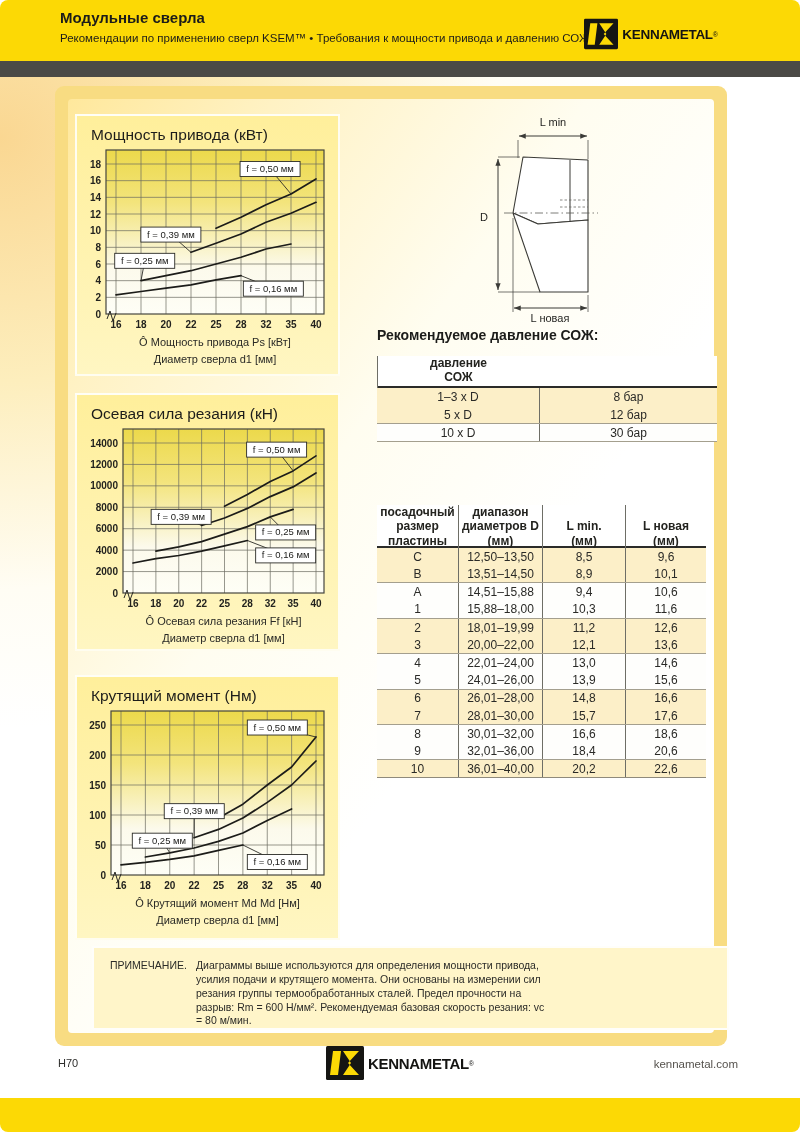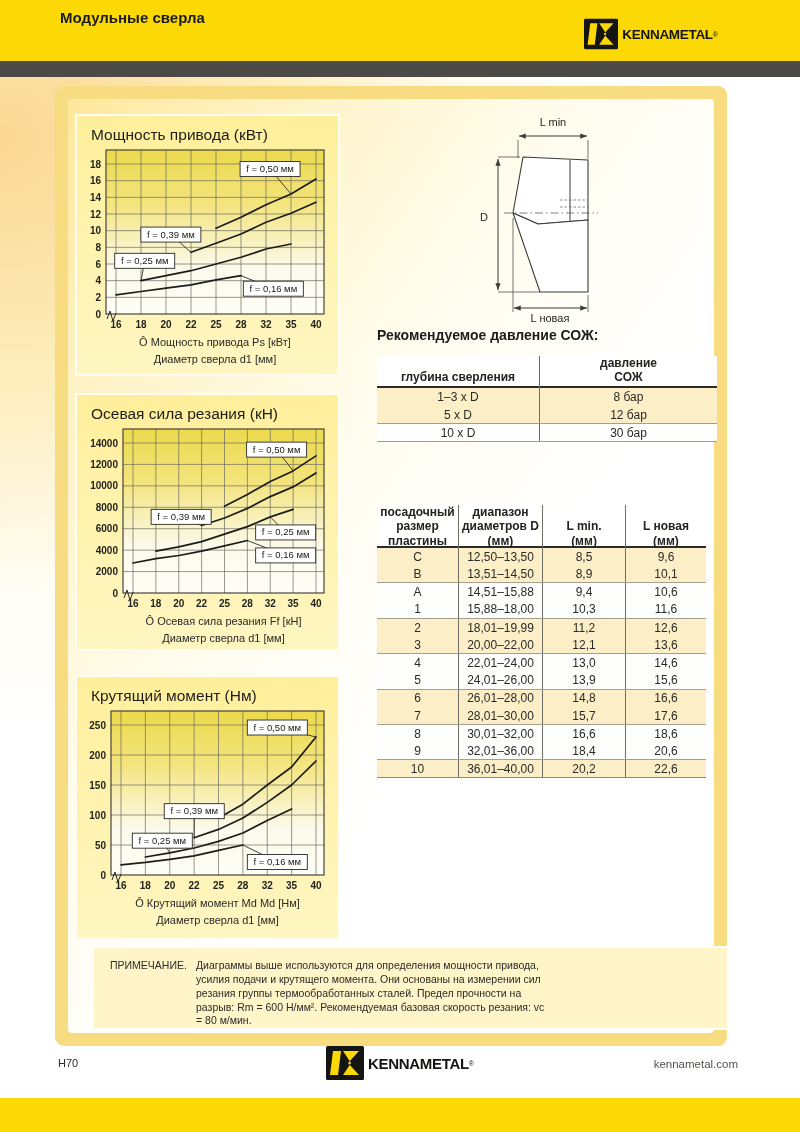--- a/index.html
+++ b/index.html
@@ -1,18 +1,18 @@
 <!DOCTYPE html>
 <html><head>
 <meta charset="utf-8">
 <style>
   * { margin:0; padding:0; box-sizing:border-box; }
   html,body { width:800px; }
   body { font-family:"Liberation Sans","DejaVu Sans",sans-serif; background:#fff; }
-  .page { position:relative; width:800px; height:1132px; overflow:hidden; background:#fff; }
+  .page { position:relative; width:800px; height:1132px; overflow:hidden; background:#fff;border-radius:8px; }
 
   
   .topbar { position:absolute; left:0; top:0; width:800px; height:61px; background:#fcd905; z-index:3; }
   .head-text { position:absolute; left:60px; top:9px; }
   .head-title { font-size:15px; font-weight:700; color:#1c1c1a; }
   .head-sub { margin-top:6px; font-size:11.5px; color:#1c1c1a; }
   .brand { position:absolute; right:82px; top:18px; display:flex; align-items:center; }
   .brand-name { font-size:13.5px; font-weight:700; letter-spacing:-0.3px; color:#141412; margin-left:4px; }
   .reg { font-size:7px; vertical-align:top; color:#141412; }
   .darkbar { position:absolute; left:0; top:61px; width:800px; height:16px; background:#4b4a46; z-index:3; }
@@ -80,20 +80,21 @@
   .foot-site { position:absolute; right:62px; top:1058px; font-size:11.5px; color:#55524d; }
 </style>
 </head>
 <body>
 
 <div class="page">
 
   <div class="topbar">
     <div class="head-text">
       <div class="head-title">Модульные сверла</div>
+      <div class="head-sub">Рекомендации по применению сверл KSEM™ • Требования к мощности привода и давлению СОЖ</div>
     </div>
     <div class="brand">
       <svg width="34" height="32" viewBox="0 0 38 34">
         <rect x="0" y="0" width="38" height="34" rx="1.5" fill="#151513"></rect>
         <polygon points="7,5 15,5 12,29 4,29" fill="#fcd905"></polygon>
         <polygon points="17,5 33,5 22,17 33,29 17,29 25,17" fill="#fcd905"></polygon>
       </svg>
       <span class="brand-name">KENNAMETAL</span>
         <span class="reg">®</span>
     </div>
@@ -330,21 +331,20 @@
           <line class="thin" x1="93" y1="106" x2="93" y2="200"></line>
           <line class="thin" x1="168" y1="183" x2="168" y2="200"></line>
           <line class="dim" x1="94" y1="196" x2="167" y2="196" marker-start="url(#arr)" marker-end="url(#arr)"></line>
           <text class="dim-text" x="130" y="210" text-anchor="middle">L новая</text>
         </svg>
       </div>
 
       <div class="coolant-heading">Рекомендуемое давление СОЖ:</div>
       <div class="ptable" id="coolant-table">
           <div class="pt-head">
-            <div class="hcell">глубина сверления</div>
             <div class="hcell col-div">давление<br>СОЖ</div>
           </div>
           <div class="pt-row cream">
             <div class="cell">1–3 x D</div>
             <div class="cell col-div">8 бар</div>
           </div>
           <div class="pt-row cream sep">
             <div class="cell">5 x D</div>
             <div class="cell col-div">12 бар</div>
           </div>

